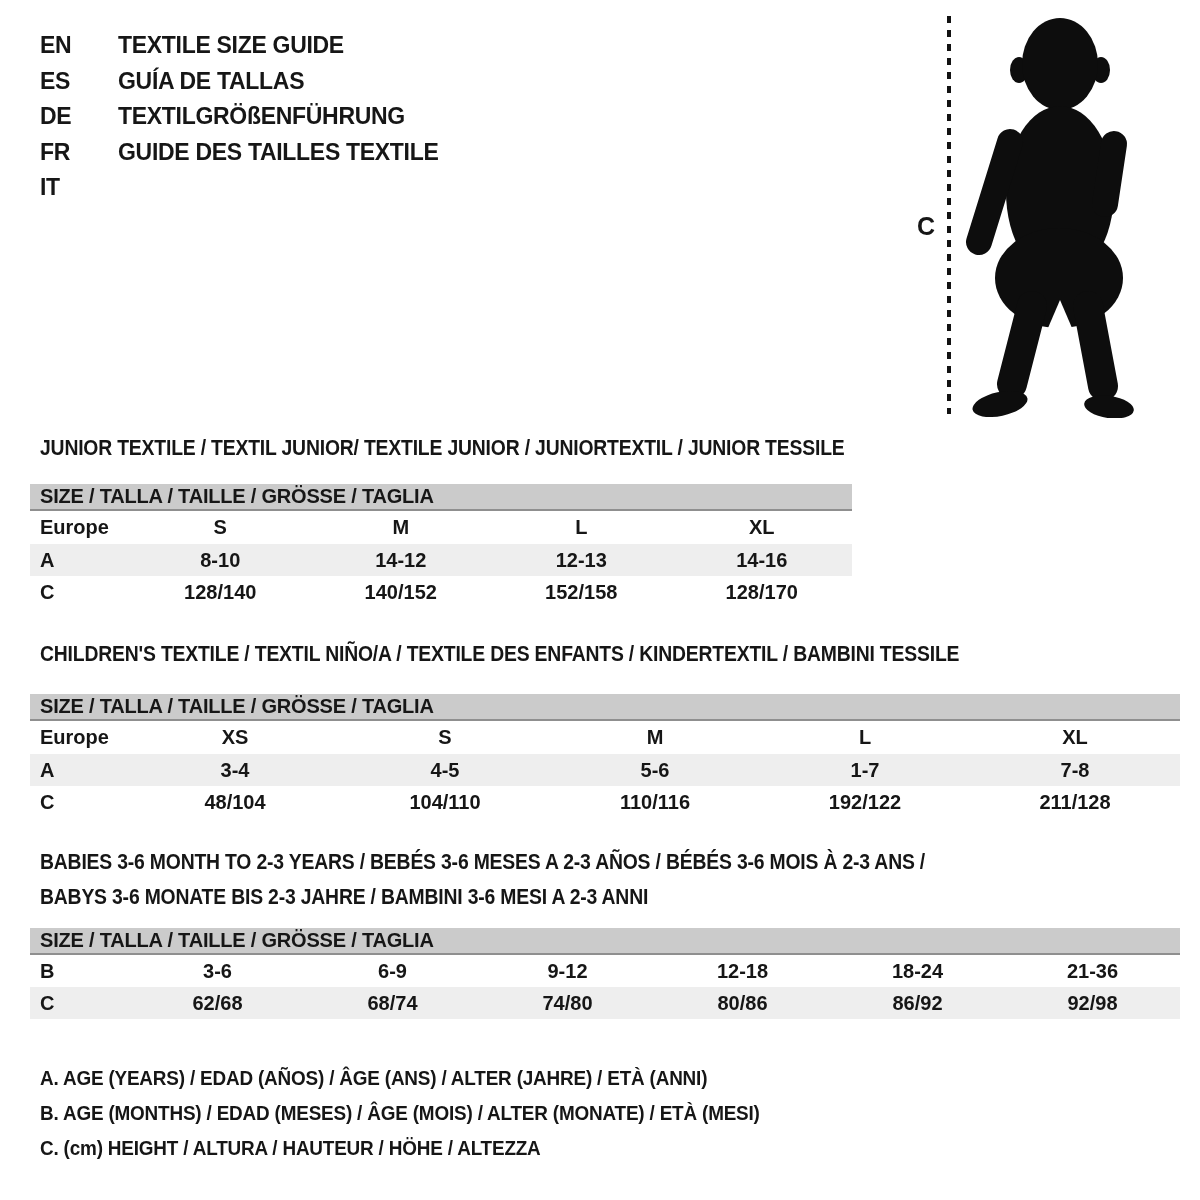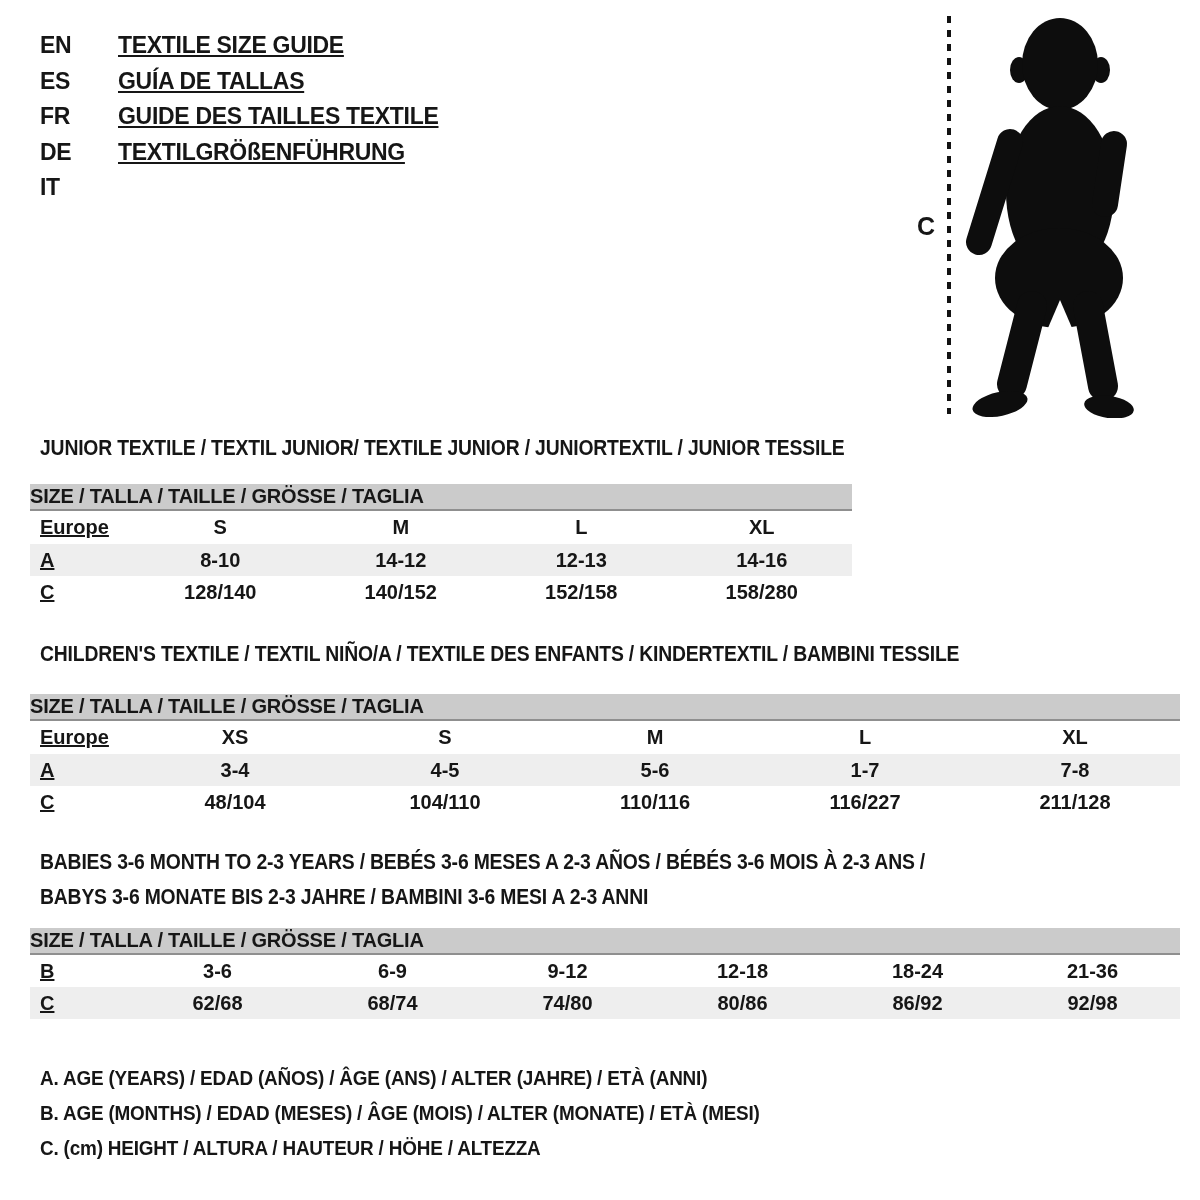--- a/index.html
+++ b/index.html
@@ -11,21 +11,21 @@
     overflow: hidden;
     font-family: "Liberation Sans", sans-serif;
     font-weight: 700;
     color: #161616;
   }
 
   
   .lang-list { position: absolute; left: 40px; top: 32px; }
   .lang-row { display: flex; height: 35.5px; align-items: flex-start; font-size: 23px; letter-spacing: -0.3px; }
   .lang-code { width: 78px; }
-  .lang-title { white-space: nowrap; text-decoration: underline; }
+  .lang-title { white-space: nowrap; }
 
   
   .measure-line {
     position: absolute; left: 947px; top: 16px; width: 4px; height: 398px;
     background: repeating-linear-gradient(to bottom, #121212 0 7px, transparent 7px 14px);
   }
   .height-label { position: absolute; left: 917px; top: 212px; font-size: 25px; }
   .silhouette { position: absolute; left: 962px; top: 14px; }
 
   
@@ -38,27 +38,27 @@
   .h-babies1 { top: 850px; }
   .h-babies2 { top: 885px; }
 
   
   .tbl { position: absolute; left: 30px; font-size: 20px; }
   .tbl-junior { top: 484px; width: 822px; }
   .tbl-children { top: 694px; width: 1150px; }
   .tbl-babies { top: 928px; width: 1150px; }
   .tbl-bar {
     height: 27px; background: #cbcbcb; border-bottom: 2px solid #8f8f8f;
-    display: flex; align-items: center; box-sizing: border-box;
+    display: flex; align-items: center; padding-left: 10px; box-sizing: border-box;
     letter-spacing: -0.2px;
   }
   .tbl-row { display: flex; align-items: center; height: 32px; }
   .tbl-row.first { height: 33px; }
   .tbl-row.alt { background: #eeeeee; }
-  .cell-label { width: 100px; padding-left: 10px; box-sizing: border-box; text-decoration: underline; }
+  .cell-label { width: 100px; padding-left: 10px; box-sizing: border-box; }
   .cell { flex: 1; text-align: center; }
 
   
   .legend-line {
     position: absolute; left: 40px; font-size: 21px; white-space: nowrap;
     transform: scaleX(0.90); transform-origin: 0 0; letter-spacing: -0.2px;
   }
   .leg-a { top: 1066px; }
   .leg-b { top: 1101px; }
   .leg-c { top: 1136px; }
@@ -71,26 +71,26 @@
   <div class="lang-list">
     <div class="lang-row">
       <span class="lang-code">EN</span>
       <span class="lang-title">TEXTILE SIZE GUIDE</span>
     </div>
     <div class="lang-row">
       <span class="lang-code">ES</span>
       <span class="lang-title">GUÍA DE TALLAS</span>
     </div>
     <div class="lang-row">
+      <span class="lang-code">DE</span>
+      <span class="lang-title">TEXTILGRÖßENFÜHRUNG</span>
+    </div>
+    <div class="lang-row">
       <span class="lang-code">FR</span>
       <span class="lang-title">GUIDE DES TAILLES TEXTILE</span>
-    </div>
-    <div class="lang-row">
-      <span class="lang-code">DE</span>
-      <span class="lang-title">TEXTILGRÖßENFÜHRUNG</span>
     </div>
     <div class="lang-row">
       <span class="lang-code">IT</span>
     </div>
   </div>
 
   <div class="measure-line"></div>
   <div class="height-label">C</div>
   <svg class="silhouette" width="176" height="404" viewBox="0 0 176 404" xmlns="http://www.w3.org/2000/svg">
     <g fill="#0d0d0d" stroke="#0d0d0d">
@@ -131,21 +131,21 @@
       <span class="cell">8-10</span>
       <span class="cell">14-12</span>
       <span class="cell">12-13</span>
       <span class="cell">14-16</span>
     </div>
     <div class="tbl-row">
       <span class="cell-label">C</span>
       <span class="cell">128/140</span>
       <span class="cell">140/152</span>
       <span class="cell">152/158</span>
-      <span class="cell">158/280</span>
+      <span class="cell">128/170</span>
     </div>
   </div>
 
   <div class="sec-heading h-children">CHILDREN'S TEXTILE / TEXTIL NIÑO/A / TEXTILE DES ENFANTS / KINDERTEXTIL / BAMBINI TESSILE</div>
   <div class="tbl tbl-children">
     <div class="tbl-bar">SIZE / TALLA / TAILLE / GRÖSSE / TAGLIA</div>
     <div class="tbl-row first">
       <span class="cell-label">Europe</span>
       <span class="cell">XS</span>
       <span class="cell">S</span>
@@ -159,21 +159,21 @@
       <span class="cell">4-5</span>
       <span class="cell">5-6</span>
       <span class="cell">1-7</span>
       <span class="cell">7-8</span>
     </div>
     <div class="tbl-row">
       <span class="cell-label">C</span>
       <span class="cell">48/104</span>
       <span class="cell">104/110</span>
       <span class="cell">110/116</span>
-      <span class="cell">116/227</span>
+      <span class="cell">192/122</span>
       <span class="cell">211/128</span>
     </div>
   </div>
 
   <div class="sec-heading h-babies1">BABIES 3-6 MONTH TO 2-3 YEARS / BEBÉS 3-6 MESES A 2-3 AÑOS / BÉBÉS 3-6 MOIS À 2-3 ANS /</div>
   <div class="sec-heading h-babies2">BABYS 3-6 MONATE BIS 2-3 JAHRE / BAMBINI 3-6 MESI A 2-3 ANNI</div>
   <div class="tbl tbl-babies">
     <div class="tbl-bar">SIZE / TALLA / TAILLE / GRÖSSE / TAGLIA</div>
     <div class="tbl-row">
       <span class="cell-label">B</span>

